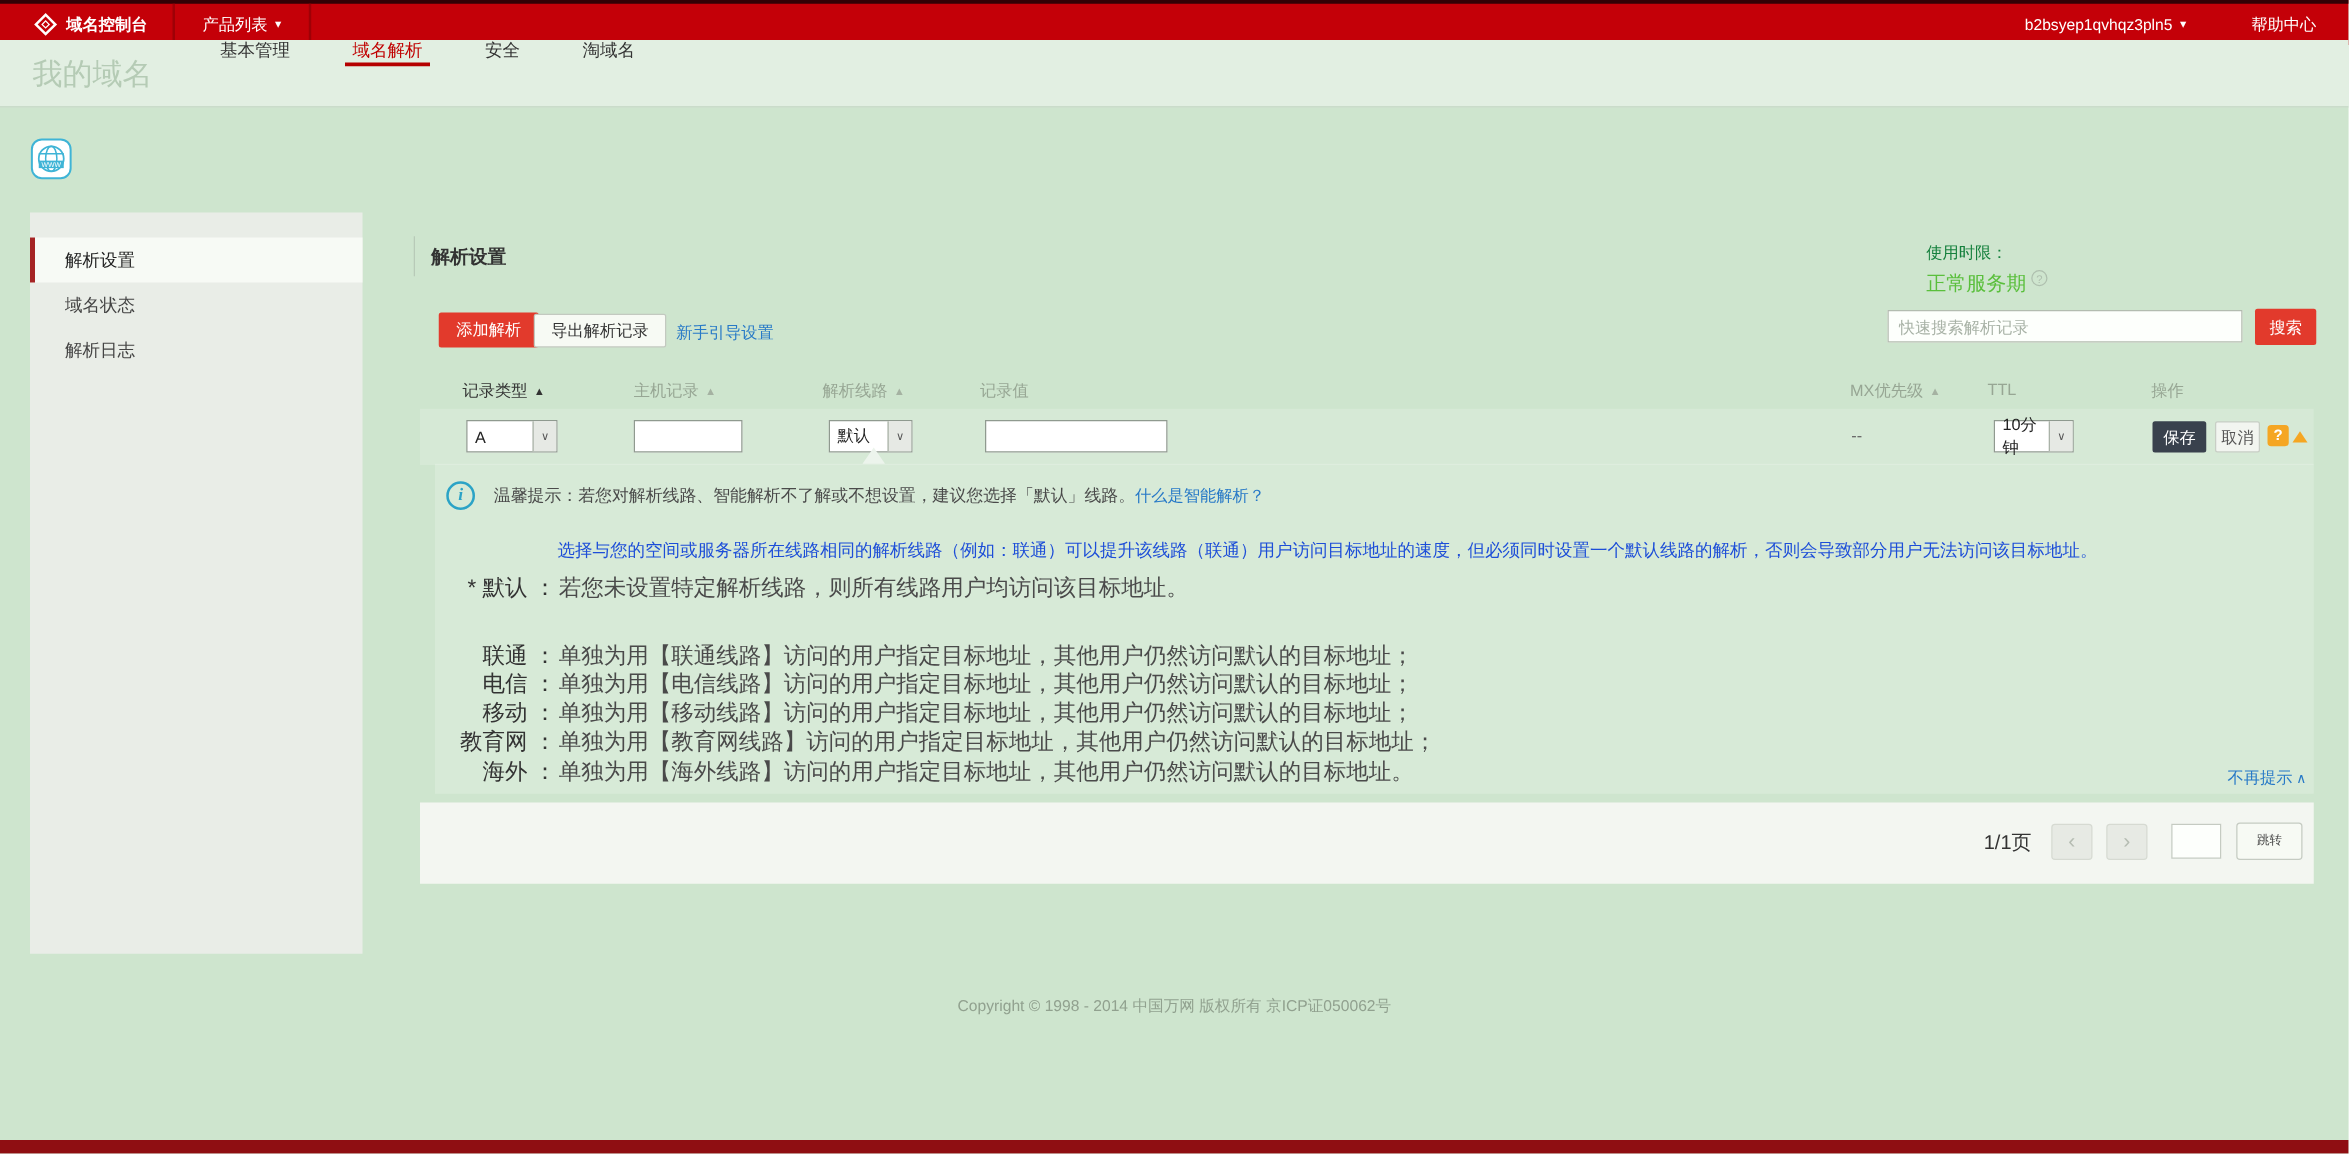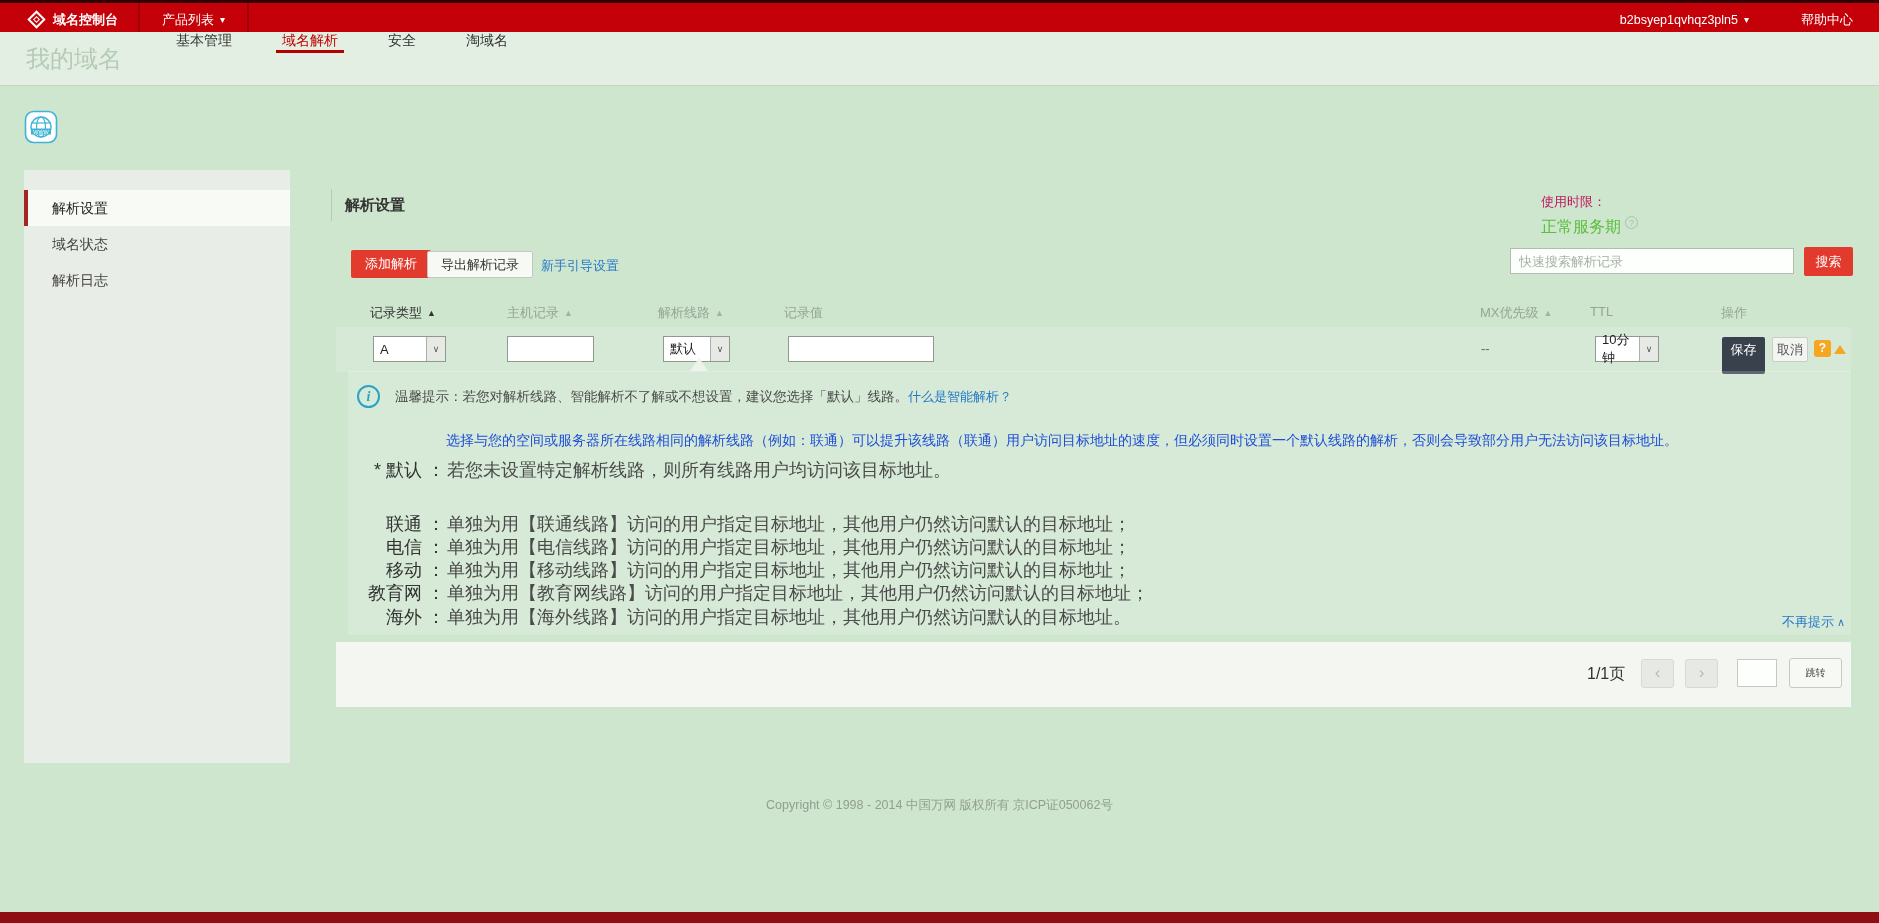--- a/index.html
+++ b/index.html
@@ -28,21 +28,21 @@
             display:flex; align-items:flex-start; }
   .my-domains { font-size:24px; color:#b5cbb5; align-self:center; margin:0 48px 0 26px; white-space:nowrap; }
   .tab { display:flex; align-items:center; font-size:14px; color:#333; padding:0 6px;
          margin-right:38px; cursor:pointer; border-bottom:3px solid transparent; white-space:nowrap; }
   .tab.active { color:#c00000; border-bottom-color:#b50000; }
 
   
   .domain-header { position:absolute; left:0; top:90px; width:100%; height:80px; }
   .domain-icon { position:absolute; left:24px; top:20px; width:34px; height:34px; cursor:default; }
   .domain-name { position:absolute; left:94px; top:117px; font-size:23px; color:#3d3d3d; }
-  .usage-label { position:absolute; left:1541px; top:103px; font-size:13px; color:#be185d; }
+  .usage-label { position:absolute; left:1541px; top:103px; font-size:13px; color:#15803d; }
   .status-green { position:absolute; left:1541px; top:126px; font-size:16px; color:#5abf3c; }
   .q-circle { display:inline-block; width:13px; height:13px; border:1px solid #aebfae; border-radius:50%;
               color:#aebfae; font-size:9px; line-height:12px; text-align:center; vertical-align:super; margin-left:4px; cursor:pointer; }
 
   
   .sidebar { position:absolute; left:24px; top:170px; width:266px; height:593px; background:#e9ede7; }
   .side-item { height:36px; line-height:36px; padding-left:28px; font-size:14px; color:#444; cursor:pointer; }
   .side-item.first { margin-top:20px; }
   .side-item.active { background:#f7faf5; border-left:4px solid #a52424; padding-left:24px; color:#222; }
 
@@ -75,21 +75,21 @@
   
   .row-band { position:absolute; left:336px; top:327px; width:1515px; height:45px; background:rgba(255,255,255,0.16); }
   .sel { position:absolute; top:336px; height:26px; background:#fff; border:1px solid #8f9a8f;
          display:flex; align-items:center; cursor:pointer; }
   .sel-val { flex:1; padding-left:6px; font-size:13px; color:#222; }
   .sel-btn { width:19px; align-self:stretch; background:#e6e9e4; border-left:1px solid #aab2a8;
              display:flex; align-items:center; justify-content:center; font-size:9px; color:#555; }
   .txt { position:absolute; top:336px; height:26px; border:1px solid #8f9a8f; background:#fff;
          font-size:13px; padding-left:5px; font-family:inherit; color:#333; }
   .mx-dash { position:absolute; left:1481px; top:341px; font-size:13px; color:#666; }
-  .btn-save { position:absolute; left:1722px; top:337px; width:43px; height:37px; line-height:25px;
+  .btn-save { position:absolute; left:1722px; top:337px; width:43px; height:25px; line-height:25px;
               background:#39414d; color:#fff; font-size:13px; }
   .btn-cancel { position:absolute; left:1772px; top:337px; width:36px; height:25px; line-height:23px;
                 background:#f2f5f0; border:1px solid #c8cec5; color:#555; font-size:13px; }
   .help-orange { position:absolute; left:1814px; top:340px; width:17px; height:17px; background:#f5a623;
                  border-radius:3px; color:#fff; font-size:12px; font-weight:bold; text-align:center;
                  line-height:17px; cursor:pointer; }
   .tri-orange { position:absolute; left:1834px; top:345px; width:0; height:0; cursor:pointer;
                 border-left:6px solid transparent; border-right:6px solid transparent;
                 border-bottom:9px solid #f5a623; }
 

